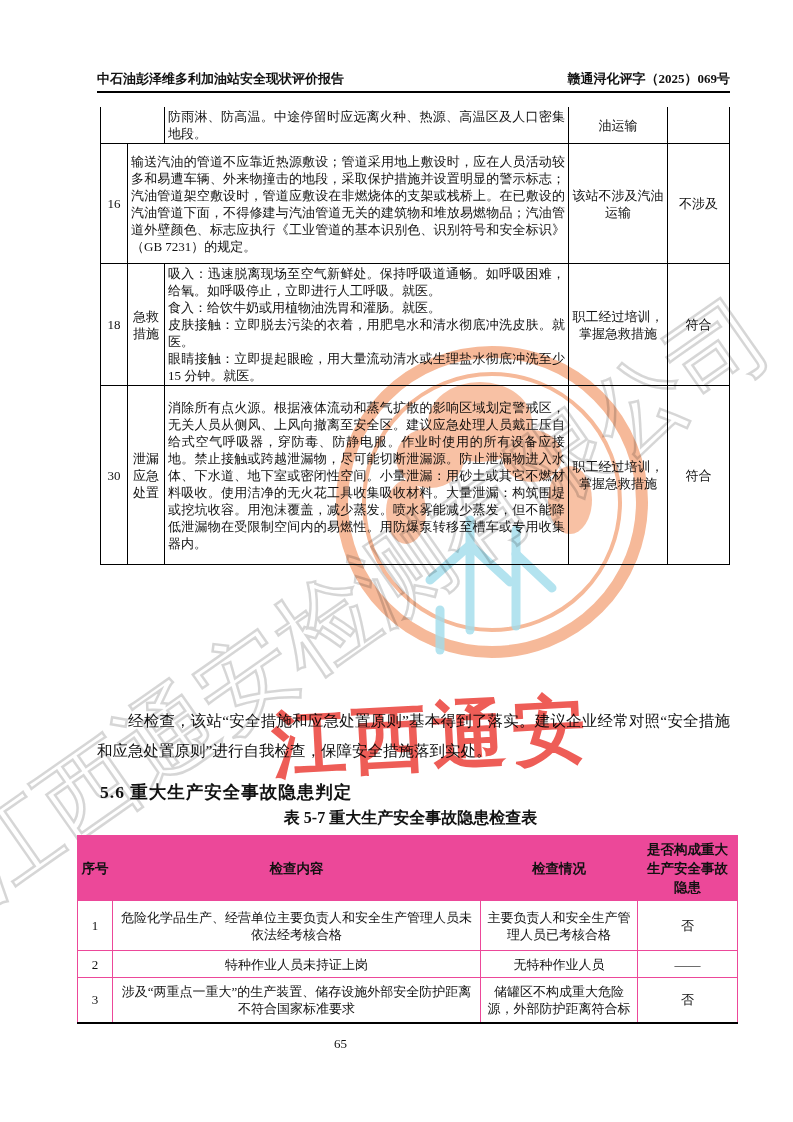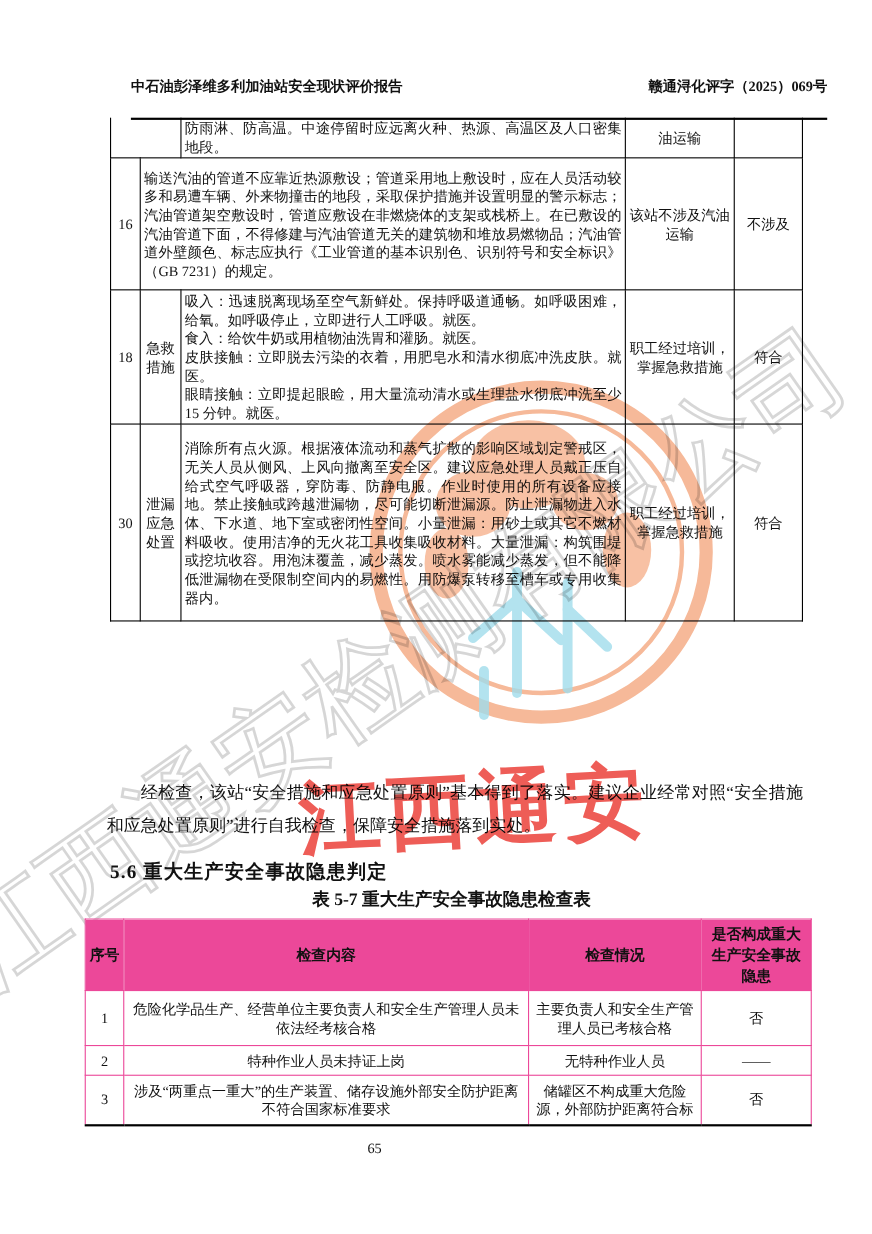--- a/index.html
+++ b/index.html
@@ -5,21 +5,21 @@
   html,body{margin:0;padding:0;background:#888;}
   #page{
     position:relative;width:793px;height:1122px;background:#ffffff;
     margin:0 auto;overflow:hidden;
     font-family:"Liberation Serif","DejaVu Serif",serif;
     color:#111;
   }
   
   #hdr{position:absolute;left:97px;top:62px;width:633px;height:26px;
        border-bottom:2px solid #000;display:flex;justify-content:space-between;
-       align-items:flex-end;font-size:13px;font-weight:bold;padding-bottom:19px;margin-left:22px;}
+       align-items:flex-end;font-size:13px;font-weight:bold;padding-bottom:3px;}
   
   table{border-collapse:collapse;table-layout:fixed;}
   td,th{border:1px solid #ec4899;font-size:13px;line-height:17px;
         padding:1px 3px;vertical-align:middle;overflow:hidden;
         font-family:"Liberation Serif","DejaVu Serif",serif;}
   .center{text-align:center;}
   .just{text-align:justify;}
   .pre{white-space:pre-line;}
   
   #t1{position:absolute;left:100px;top:107px;width:629px;}

